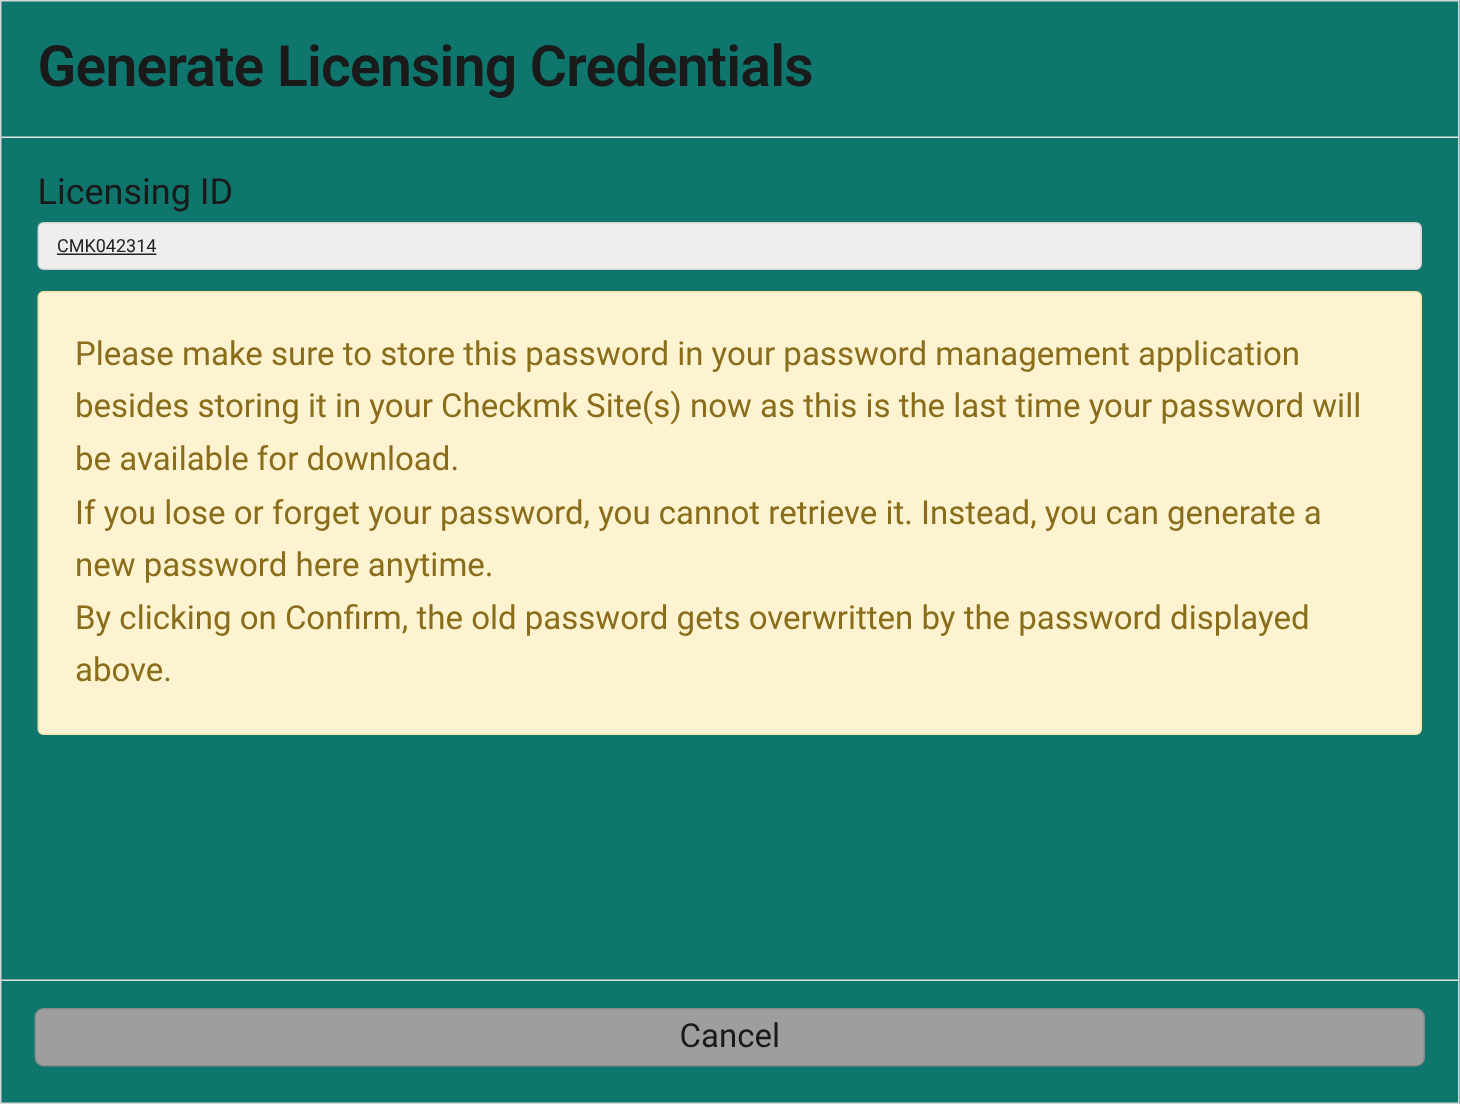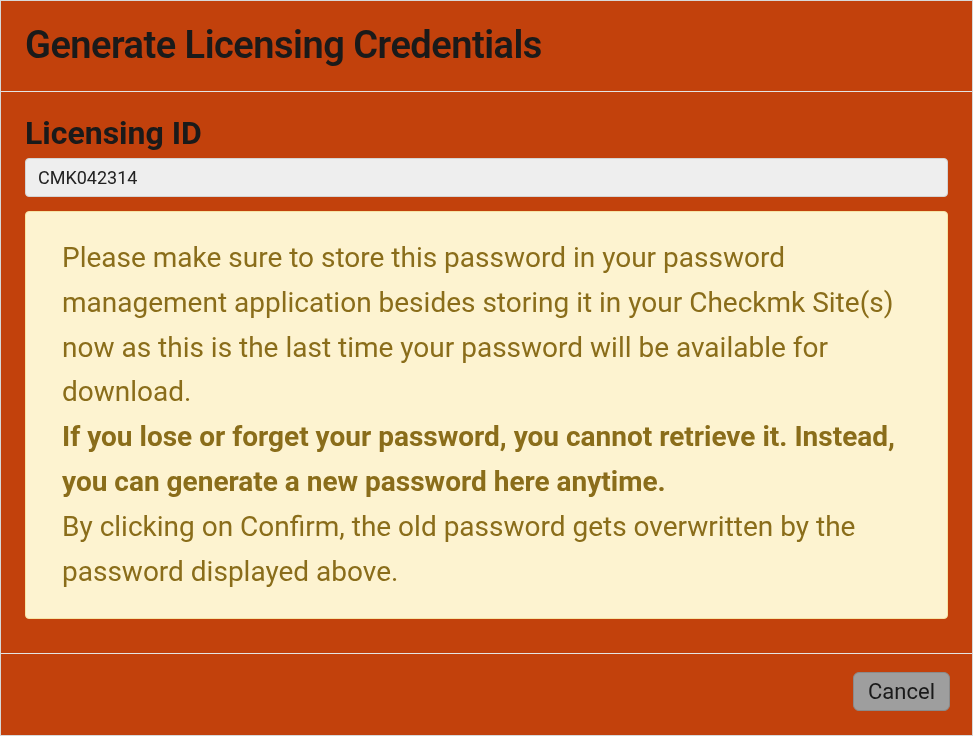--- a/index.html
+++ b/index.html
@@ -11,21 +11,21 @@
       font-family: -apple-system, BlinkMacSystemFont, "Segoe UI", Roboto, Helvetica, Arial, sans-serif;
       background: #ffffff;
       width: 973px;
       height: 736px;
       position: relative;
     }
     .dialog {
       width: 973px;
       height: 736px;
       border: 1px solid #d8d8d8;
-      background: #c2410c;
+      background: #0f766e;
       display: flex;
       flex-direction: column;
     }
     .dialog-header {
       padding: 22px 24px 24px 24px;
       border-bottom: 1px solid #e4e4e4;
     }
     .dialog-title {
       font-size: 38px;
       font-weight: 600;
@@ -33,61 +33,62 @@
       letter-spacing: -0.5px;
     }
     .dialog-body {
       padding: 22px 24px 24px 24px;
       flex: 1;
     }
     .field-group {
       margin-bottom: 10px;
     }
     .field-label {
-      font-size: 32px;
-      font-weight: 700;
+      font-size: 24px;
+      font-weight: 400;
       color: #1a1a1a;
       margin-bottom: 6px;
       display: block;
     }
     .field-input {
       width: 100%;
       background: #eeeeee;
       border: 1px solid #d4d4d4;
       border-radius: 4px;
       padding: 8px 12px;
-      font-size: 18px;
+      font-size: 12px;
       color: #222222;
       font-family: inherit;
+      text-decoration: underline;
     }
     .field-input[readonly] {
       cursor: default;
     }
     .warning-box {
       margin-top: 14px;
       background: #fdf3d0;
       border: 1px solid #f6e4a6;
       border-radius: 4px;
-      padding: 24px 36px;
+      padding: 24px 24px;
       color: #8a6d1a;
-      font-size: 28px;
+      font-size: 22px;
       line-height: 1.6;
     }
     .warning-box .warn-regular {
       font-weight: 400;
     }
     .warning-box .warn-bold {
-      font-weight: 700;
+      font-weight: 400;
     }
     .dialog-footer {
       border-top: 1px solid #e4e4e4;
       padding: 18px 22px 24px 22px;
       display: flex;
-      justify-content: flex-end;
       gap: 10px;
+      flex-direction: column;
     }
     .btn {
       font-size: 22px;
       font-weight: 400;
       padding: 6px 14px;
       border-radius: 6px;
       border: 1px solid transparent;
       cursor: pointer;
       font-family: inherit;
     }

